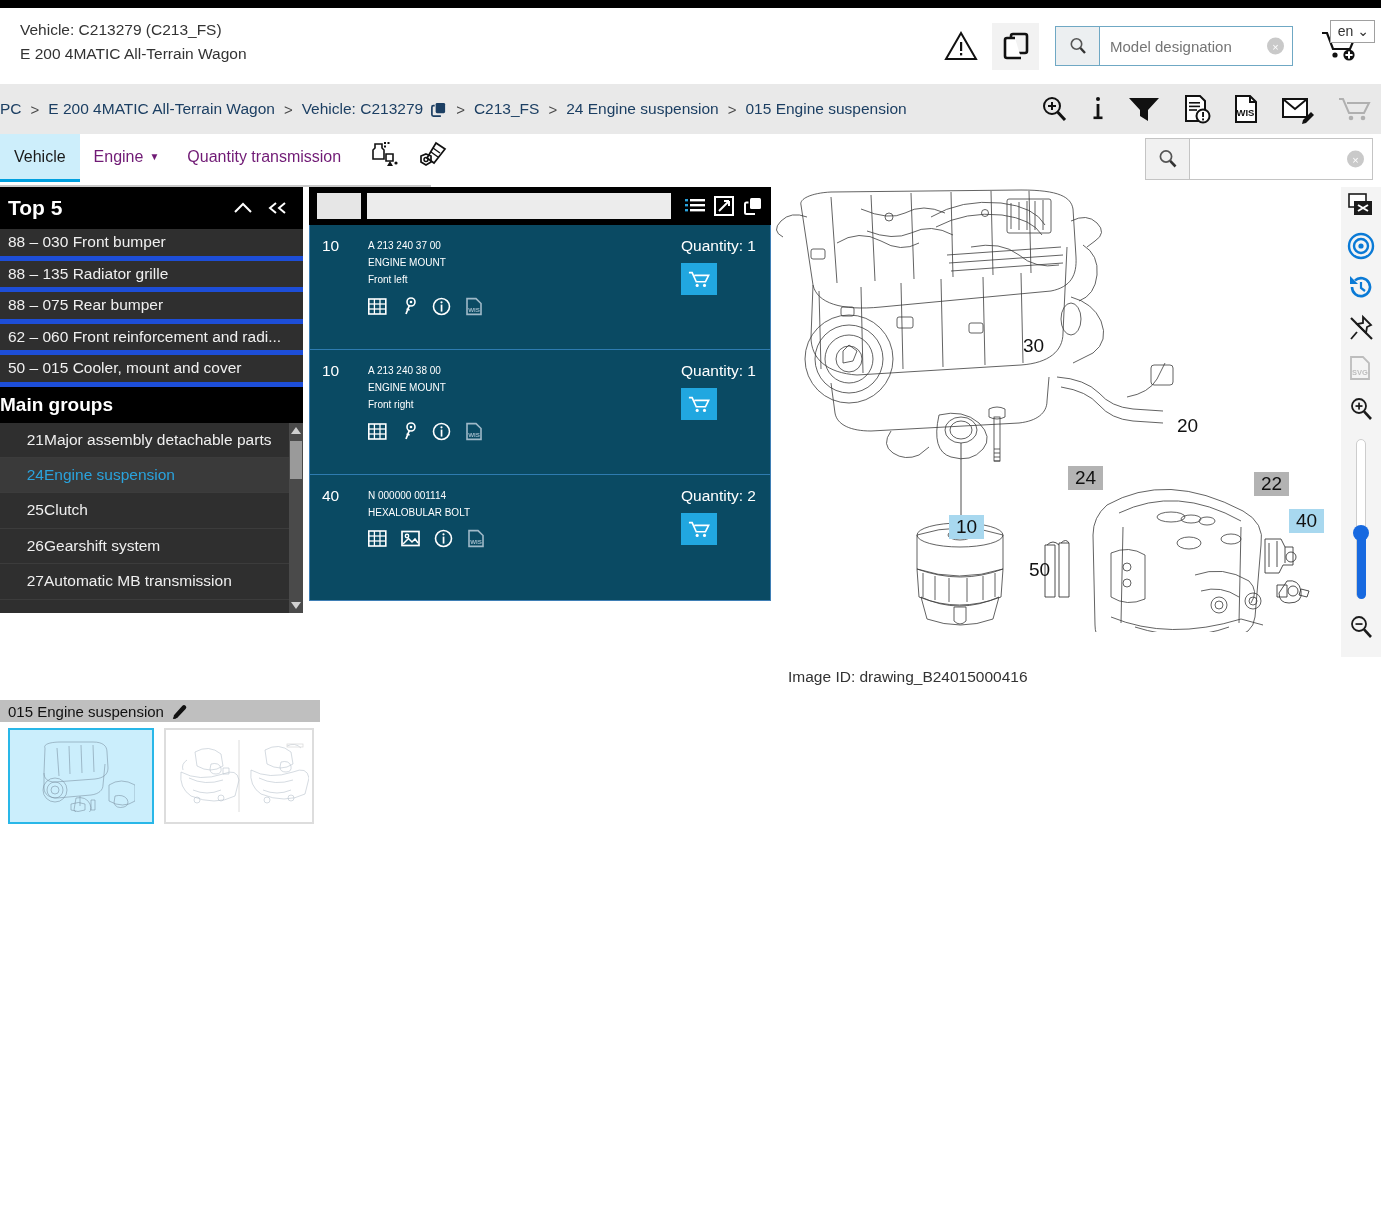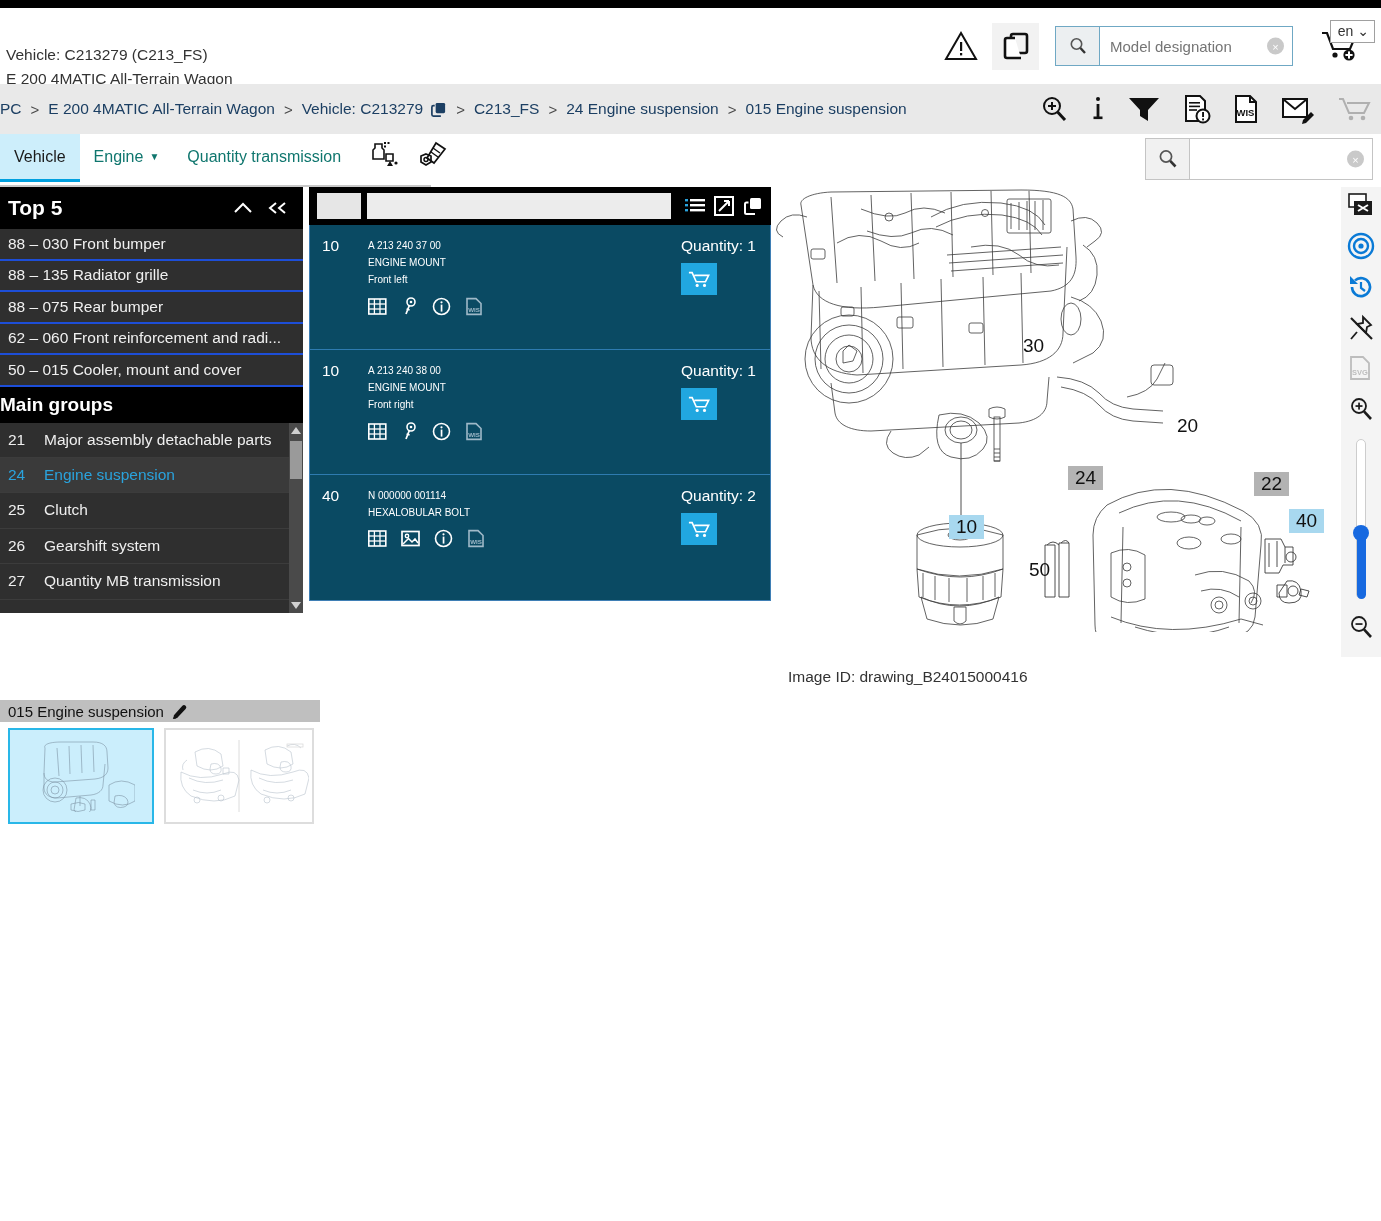--- a/index.html
+++ b/index.html
@@ -15,21 +15,21 @@
   .topbar-black { height:8px; background:#000; width:100%; }
 
   
   .header {
     position:relative;
     height:76px;
     background:#fff;
     display:flex;
     align-items:flex-start;
   }
-  .veh-info { padding:10px 0 0 6px; line-height:1.55;margin-top:25px; }
+  .veh-info { padding:10px 0 0 20px; line-height:1.55; }
   .veh-info div { font-size:15.5px; color:#333; }
   .header-right {
     position:absolute; right:0; top:0; height:76px;
     display:flex; align-items:center; gap:0px;
   }
   .warn-icon { margin-right:14px; }
   .copy-btn {
     width:47px;height:47px;background:#f2f2f2;
     display:flex;align-items:center;justify-content:center;
     margin-right:16px; cursor:pointer;
@@ -79,21 +79,21 @@
   .bc-tools .ti { cursor:pointer; display:flex; align-items:center;}
 
   
   .tabsrow {
     height:53px; display:flex; align-items:flex-start; position:relative;
     background:#fff;
   }
   .tabs { display:flex; align-items:stretch; height:45px; }
   .tab {
     display:flex;align-items:center; padding:0 14px;
-    font-size:16px; color:#0f766e; cursor:pointer; position:relative;
+    font-size:16px; color:#701a75; cursor:pointer; position:relative;
   }
   .tab.active { background:#cdeefb; color:#1a1a1a; }
   .tab.active:after {
     content:""; position:absolute; left:0; right:0; bottom:-3px; height:3px; background:#00a0df;
   }
   .tab .caret { margin-left:6px; font-size:10px; }
   .tabicons { display:flex; align-items:center; gap:18px; margin-left:14px; padding-bottom:6px;}
   .tabline { position:absolute; left:0; right:950px; bottom:0; height:2px; background:#c8c8c8; }
   .hdr-search {
     position:absolute; right:8px; top:4px;
@@ -103,31 +103,31 @@
   .hdr-search .hs-btn{ width:44px; background:#f1f1f1; border-right:1px solid #c4c4c4;
     display:flex;align-items:center;justify-content:center; }
   .hdr-search .hs-wrap { flex:1; position:relative; display:flex; align-items:center;}
   .hdr-search input { border:none;outline:none;width:100%;height:100%;padding:0 30px 0 8px;
     font-size:15px; font-family:"Liberation Sans", sans-serif;}
 
   
   .main { display:flex; align-items:flex-start; height:445px; }
 
   
-  .sidebar { width:303px; background:#15803d; color:#fff; flex:0 0 303px; position:relative;}
+  .sidebar { width:303px; background:#15803d; color:#fff; flex:0 0 303px; position:relative;text-align:right;}
   .side-head {
     background:#000; height:42px; display:flex; align-items:center;
     justify-content:space-between; padding:0 14px 0 8px;
   }
   .side-head .ttl { font-size:21px; font-weight:bold; }
   .side-head .acts { display:flex; gap:14px; align-items:center; font-size:19px; cursor:pointer;}
   .top5 { background:#2f2f2f; }
   .top5 .row {
     height:31.5px; display:flex; align-items:center; padding-left:8px;
-    font-size:15.5px; border-bottom:2px solid #1d4ed8; color:#f0f0f0; cursor:pointer;
+    font-size:15.5px; border-bottom:5px solid #1d4ed8; color:#f0f0f0; cursor:pointer;
     white-space:nowrap; overflow:hidden;
   }
   .mg-head { background:#000; height:36px; display:flex; align-items:center; padding-left:0;}
   .mg-head .ttl { font-size:19px; font-weight:bold; }
   .mg-list { position:relative; height:190px; overflow:hidden; background:#2f2f2f; }
   .mg-row {
     display:flex; align-items:flex-start; padding:6px 18px 6px 8px;
     font-size:15.5px; color:#efefef; border-bottom:1px solid #3c3c3c; cursor:pointer;
     line-height:1.45;
   }
@@ -443,21 +443,21 @@
       <div class="mg-row">
         <span class="num">25</span>
         <span>Clutch</span>
       </div>
       <div class="mg-row">
         <span class="num">26</span>
         <span>Gearshift system</span>
       </div>
       <div class="mg-row">
         <span class="num">27</span>
-        <span>Quantity MB transmission</span>
+        <span>Automatic MB transmission</span>
       </div>
       <div class="mg-scroll">
         <span class="ar up"></span>
         <span class="thumb"></span>
         <span class="ar dn"></span>
       </div>
     </div>
   </div>
 
   <div class="parts">

